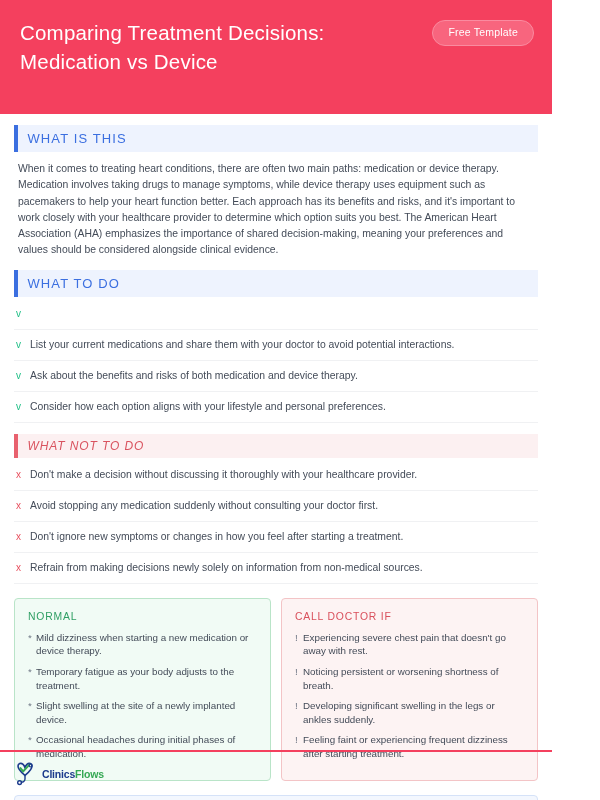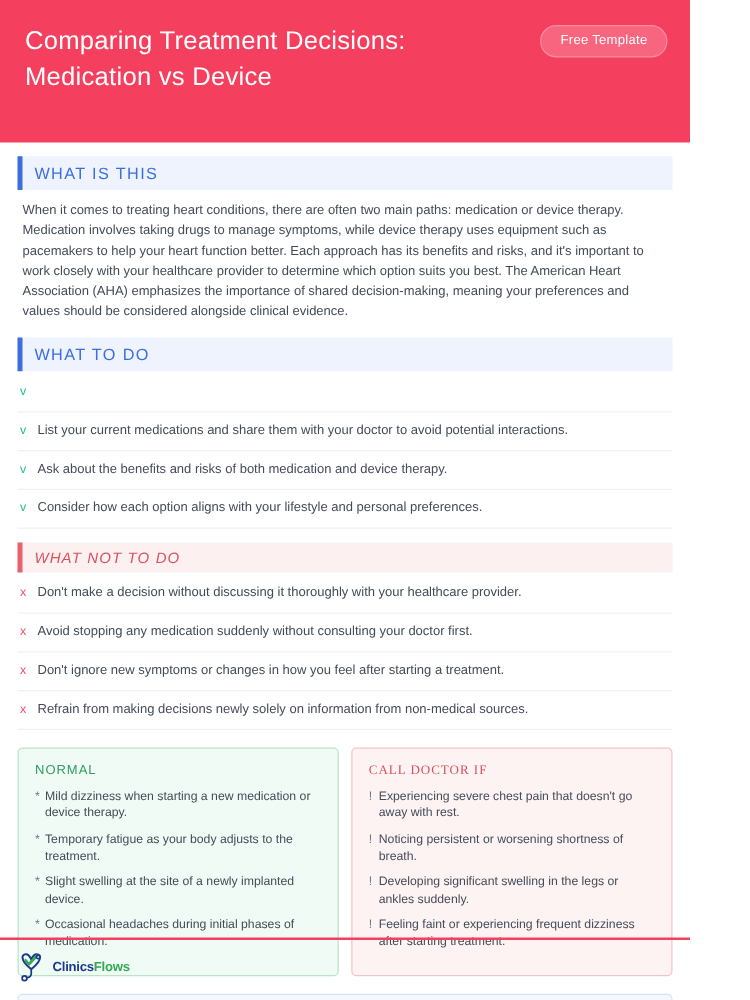--- a/index.html
+++ b/index.html
@@ -153,21 +153,21 @@
   .box.pink {
     background: #fdf3f3;
     border: 1px solid #f3c4c6;
   }
   .box-title {
     font-size: 10.4px;
     letter-spacing: 0.8px;
     margin-bottom: 9px;
   }
   .box.green .box-title { color: #2e9e63; }
-  .box.pink .box-title { color: #d9505c; font-family: Liberation Serif, serif; }
+  .box.pink .box-title { color: #d9505c; }
   .box-row {
     display: flex;
     align-items: flex-start;
     font-size: 9.8px;
     line-height: 13.6px;
     color: #434b58;
     margin-bottom: 7px;
   }
   .box-row .bmark {
     flex: 0 0 auto;

